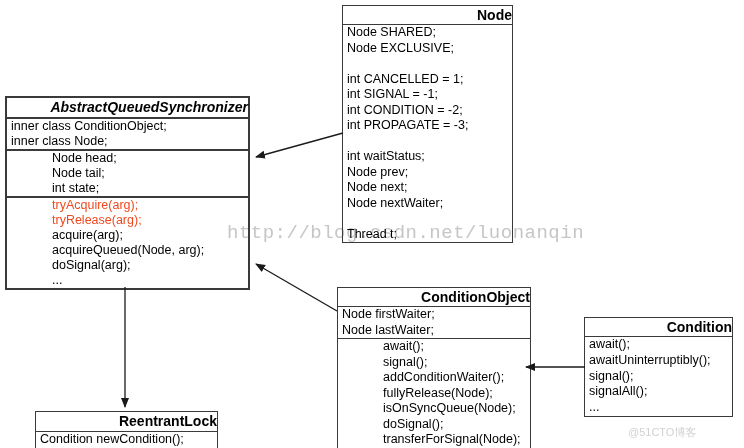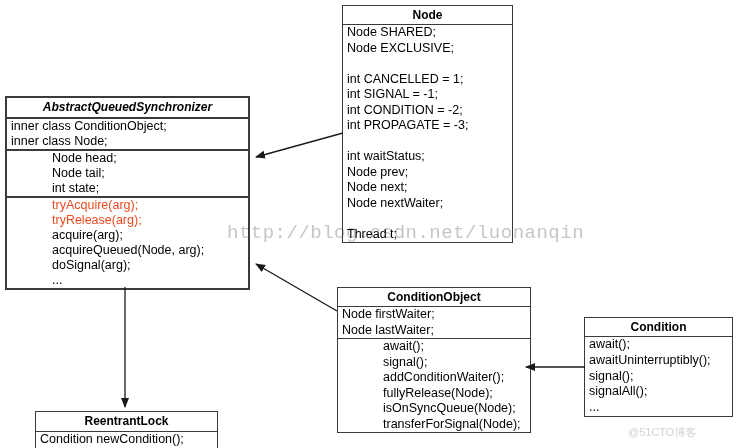--- a/index.html
+++ b/index.html
@@ -14,23 +14,23 @@
   .uml {
     position: absolute;
     box-sizing: border-box;
     border: 1px solid var(--border, #3a3a3a);
     background: transparent;
     z-index: 1;
     --rh: 15.5px;
   }
   .uml .title {
     font-weight: bold;
-    font-size: 12px;
+    font-size: 14px;
     line-height: 18px;
-    text-align: center;
+    text-align: right;
     white-space: nowrap;
     border-bottom: 1px solid var(--border, #3a3a3a);
     color: #000;
   }
   .uml .comp { padding: 0; }
   .uml .comp + .comp { border-top: 1px solid var(--border, #3a3a3a); padding-left: 41px; }
   .row {
     display: block;
     height: var(--rh);
     line-height: var(--rh);
@@ -143,20 +143,21 @@
     <div class="comp">
       <span class="row">Node firstWaiter;</span>
       <span class="row">Node lastWaiter;</span>
     </div>
     <div class="comp">
       <span class="row">await();</span>
       <span class="row">signal();</span>
       <span class="row">addConditionWaiter();</span>
       <span class="row">fullyRelease(Node);</span>
       <span class="row">isOnSyncQueue(Node);</span>
+      <span class="row">doSignal();</span>
       <span class="row">transferForSignal(Node);</span>
     </div>
   </div>
 
   <div class="uml" id="box-cond">
     <div class="title">Condition</div>
     <div class="comp">
       <span class="row">await();</span>
       <span class="row">awaitUninterruptibly();</span>
       <span class="row">signal();</span>

